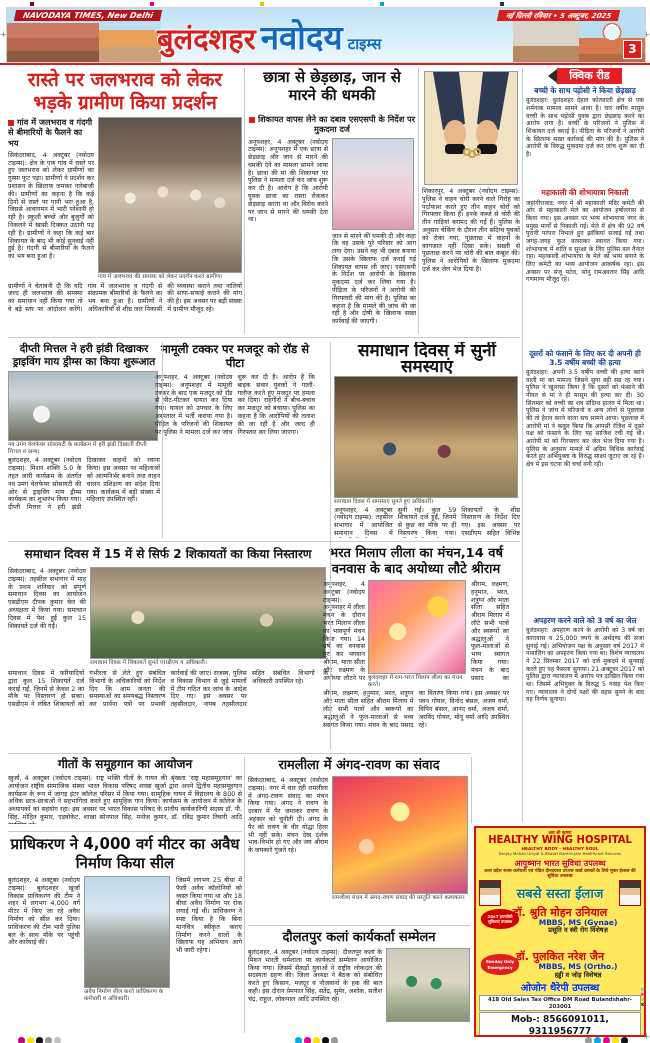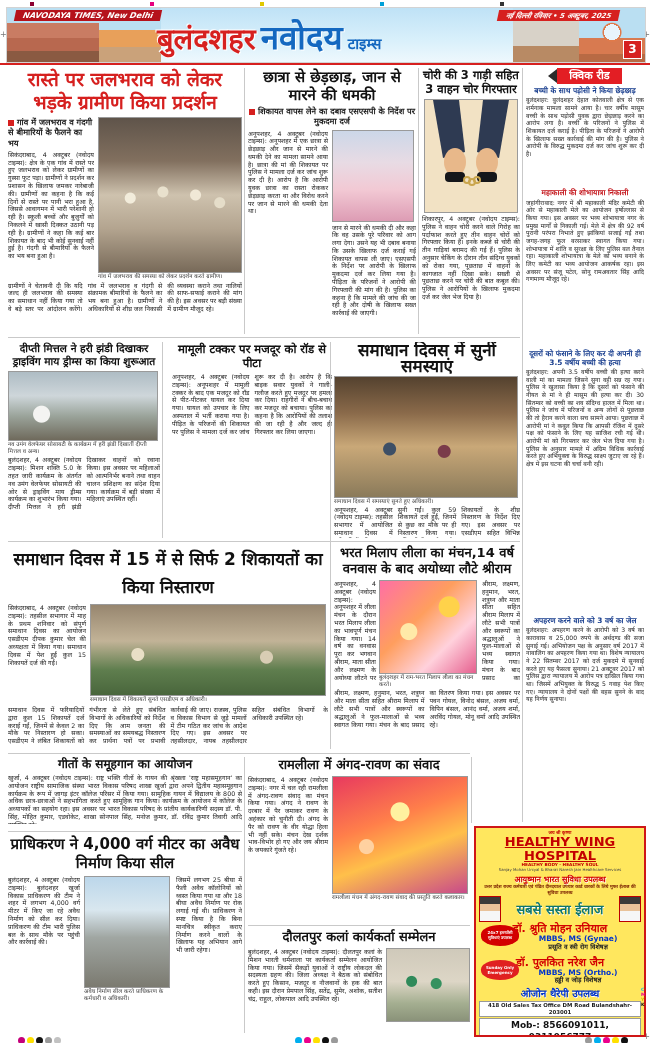--- a/index.html
+++ b/index.html
@@ -81,21 +81,21 @@
   .qr-band{background:#e31e24;color:#fff;font-weight:bold;font-size:11px;padding:1px 12px;line-height:14px;}
   .qr-item-h{font-size:7.4px;font-weight:bold;text-align:center;line-height:1.25;margin:2px 0 1px;}
   .qr-blue{color:#1a3f8f;}
   .qr-red{color:#c4161c;}
   .qr-bt{font-size:6.1px;line-height:1.26;text-align:justify;color:#1d1d1d;overflow:hidden;}
 
   
   .ad{left:474px;top:826px;width:172px;height:211px;background:#ffe75e;
       border:2px solid #cf1717;box-sizing:border-box;padding:1px 3px;text-align:center;overflow:hidden;}
   .ad-bless{font-size:4.5px;color:#c40000;font-weight:bold;}
-  .ad-name{font-size:13px;color:#c40000;font-weight:bold;letter-spacing:0;line-height:1.05;text-decoration:underline;}
+  .ad-name{font-size:10px;color:#c40000;font-weight:bold;letter-spacing:0;line-height:1.05;}
   .ad-tag{font-size:4.3px;color:#c40000;font-weight:bold;}
   .ad-svc{font-size:3.9px;color:#444;}
   .ad-ayush{font-size:8px;color:#d30000;font-weight:bold;margin-top:1px;text-shadow:0.5px 0.5px 0 #fff;}
   .ad-free{font-size:4.6px;color:#7a1f00;font-weight:bold;line-height:1.2;}
   .ad-cheap-row{display:flex;align-items:center;justify-content:space-between;margin:1px 0;}
   .ad-cheap{font-size:13px;color:#0f766e;font-weight:bold;text-shadow:0.5px 0.5px 0 #fff;}
   .ph-doc{width:20px;height:24px;border:1px solid #b00;background:linear-gradient(180deg,#3a3a3a 0 28%,#e9c29a 28% 58%,#f6f6f6 58% 100%);}
   .ad-doc-name{font-size:11px;color:#d30000;font-weight:bold;line-height:1.1;}
   .ad-deg{font-size:7.5px;color:#0033cc;font-weight:bold;line-height:1.1;}
   .ad-spec{font-size:6.5px;color:#222;font-weight:bold;line-height:1.15;}
@@ -153,32 +153,31 @@
       <div style="flex:1;">
         <div class="photo ph-protest" style="width:144px;height:156px;"></div>
         <div class="cap" style="width:144px;">गांव में जलभराव की समस्या को लेकर प्रदर्शन करते ग्रामीण।</div>
       </div>
     </div>
     <div class="bt cols3" style="height:42px;margin-top:2px;">ग्रामीणों ने चेतावनी दी कि यदि जल्द ही जलभराव की समस्या का समाधान नहीं किया गया तो वे बड़े स्तर पर आंदोलन करेंगे। गांव में जलभराव व गंदगी से संक्रामक बीमारियों के फैलने का भय बना हुआ है। ग्रामीणों ने अधिकारियों से शीघ्र जल निकासी की व्यवस्था कराने तथा नालियों की साफ-सफाई कराने की मांग की है। इस अवसर पर बड़ी संख्या में ग्रामीण मौजूद रहे।</div>
   </div>
 
   <div class="abs" style="left:248px;top:68px;width:168px;height:266px;overflow:hidden;">
     <div class="hl" style="font-size:15px;line-height:18px;">छात्रा से छेड़छाड़, जान से मारने की धमकी</div>
-    <div class="subhead" style="text-align:center;margin-top:2px;"><span class="sq"></span><span>शिकायत वापस लेने का दबाव एसएसपी के निर्देश पर मुकदमा दर्ज</span></div>
+    <div class="subhead" style="text-align:center;margin-top:10px;"><span class="sq"></span><span>शिकायत वापस लेने का दबाव एसएसपी के निर्देश पर मुकदमा दर्ज</span></div>
     <div style="display:flex;margin-top:3px;">
       <div class="bt" style="width:80px;flex:none;height:190px;padding-right:4px;">अनूपशहर, 4 अक्टूबर (नवोदय टाइम्स): अनूपशहर में एक छात्रा से छेड़छाड़ और जान से मारने की धमकी देने का मामला सामने आया है। छात्रा की मां की शिकायत पर पुलिस ने मामला दर्ज कर जांच शुरू कर दी है। आरोप है कि आरोपी युवक छात्रा का रास्ता रोककर छेड़छाड़ करता था और विरोध करने पर जान से मारने की धमकी देता था।</div>
       <div style="flex:1;">
         <div class="photo ph-girl" style="width:82px;height:92px;"></div>
         <div class="bt" style="height:94px;margin-top:2px;">जान से मारने की धमकी दी और कहा कि वह उसके पूरे परिवार को आग लगा देगा। उसने यह भी दबाव बनाया कि उसके खिलाफ दर्ज कराई गई शिकायत वापस ली जाए। एसएसपी के निर्देश पर आरोपी के खिलाफ मुकदमा दर्ज कर लिया गया है। पीड़िता के परिजनों ने आरोपी की गिरफ्तारी की मांग की है। पुलिस का कहना है कि मामले की जांच की जा रही है और दोषी के खिलाफ सख्त कार्रवाई की जाएगी।</div>
       </div>
     </div>
   </div>
 
   <div class="abs" style="left:422px;top:68px;width:98px;height:266px;overflow:hidden;">
-    <div class="hl" style="font-size:11.5px;line-height:14px;">चोरी की 3 गाड़ी सहित 3 वाहन चोर गिरफ्तार</div>
     <div class="photo" style="width:94px;height:114px;margin:3px auto 2px;background:#f2e2c4;">
       <svg width="92" height="112" viewBox="0 0 92 112">
         <rect x="0" y="0" width="92" height="112" fill="#f2e2c4"></rect>
         <polygon points="8,0 34,0 40,52 18,58" fill="#2e3a52"></polygon>
         <polygon points="58,0 84,0 74,58 52,52" fill="#2e3a52"></polygon>
         <ellipse cx="30" cy="62" rx="11" ry="14" fill="#e8b88a"></ellipse>
         <ellipse cx="62" cy="62" rx="11" ry="14" fill="#e8b88a"></ellipse>
         <rect x="20" y="72" width="20" height="10" rx="4" fill="#15161a"></rect>
         <rect x="52" y="72" width="20" height="10" rx="4" fill="#15161a"></rect>
         <circle cx="42" cy="80" r="3" fill="none" stroke="#caa64e" stroke-width="2"></circle>
@@ -204,45 +203,45 @@
     <div class="qr-bt" style="height:168px;">बुलंदशहर: अपहरण करने के आरोपी को 3 वर्ष का कारावास व 25,000 रुपये के अर्थदण्ड की सजा सुनाई गई। अभियोजन पक्ष के अनुसार वर्ष 2017 में नाबालिग का अपहरण किया गया था। विशेष न्यायालय ने 22 सितम्बर 2017 को दर्ज मुकदमे में सुनवाई करते हुए यह फैसला सुनाया। 21 अक्टूबर 2017 को पुलिस द्वारा न्यायालय में आरोप पत्र दाखिल किया गया था। जिसमें अभियुक्त के विरुद्ध 5 गवाह पेश किए गए। न्यायालय ने दोनों पक्षों की बहस सुनने के बाद यह निर्णय सुनाया।</div>
   </div>
 
   <div class="abs" style="left:8px;top:342px;width:152px;height:196px;overflow:hidden;">
     <div class="hl" style="font-size:10.5px;line-height:13px;">दीप्ती मित्तल ने हरी झंडी दिखाकर ड्राइविंग माय ड्रीम्स का किया शुरूआत</div>
     <div class="photo ph-street" style="width:150px;height:70px;margin-top:3px;"></div>
     <div class="cap">नव उमंग वेलफेयर सोसायटी के कार्यक्रम में हरी झंडी दिखातीं दीप्ती मित्तल व अन्य।</div>
     <div class="bt cols2" style="height:88px;margin-top:2px;">बुलंदशहर, 4 अक्टूबर (नवोदय टाइम्स): मिशन शक्ति 5.0 के तहत जारी कार्यक्रम के अंतर्गत नव उमंग वेलफेयर सोसायटी की ओर से ड्राइविंग माय ड्रीम्स कार्यक्रम का शुभारंभ किया गया। दीप्ती मित्तल ने हरी झंडी दिखाकर वाहनों को रवाना किया। इस अवसर पर महिलाओं को आत्मनिर्भर बनाने तथा वाहन चालन प्रशिक्षण का संदेश दिया गया। कार्यक्रम में बड़ी संख्या में महिलाएं उपस्थित रहीं।</div>
   </div>
 
-  <div class="abs" style="left:172px;top:342px;width:160px;height:196px;overflow:hidden;">
+  <div class="abs" style="left:155px;top:342px;width:160px;height:196px;overflow:hidden;">
     <div class="hl" style="font-size:11.5px;line-height:14px;">मामूली टक्कर पर मजदूर को रॉड से पीटा</div>
     <div class="bt cols2" style="height:160px;margin-top:3px;">अनूपशहर, 4 अक्टूबर (नवोदय टाइम्स): अनूपशहर में मामूली टक्कर के बाद एक मजदूर को रॉड से पीट-पीटकर घायल कर दिया गया। घायल को उपचार के लिए अस्पताल में भर्ती कराया गया है। पीड़ित के परिजनों की शिकायत पर पुलिस ने मामला दर्ज कर जांच शुरू कर दी है। आरोप है कि बाइक सवार युवकों ने गाली-गलौज करते हुए मजदूर पर हमला कर दिया। राहगीरों ने बीच-बचाव कर मजदूर को बचाया। पुलिस का कहना है कि आरोपियों की तलाश की जा रही है और जल्द ही गिरफ्तार कर लिया जाएगा।</div>
   </div>
 
   <div class="abs" style="left:334px;top:342px;width:186px;height:196px;overflow:hidden;">
     <div class="hl" style="font-size:17px;line-height:16px;">समाधान दिवस में सुनीं समस्याएं</div>
     <div class="photo ph-meeting" style="width:184px;height:122px;margin-top:2px;"></div>
     <div class="cap">समाधान दिवस में समस्याएं सुनते हुए अधिकारी।</div>
     <div class="bt cols3" style="height:40px;margin-top:1px;">अनूपशहर, 4 अक्टूबर (नवोदय टाइम्स): तहसील सभागार में आयोजित समाधान दिवस में फरियादियों की समस्याएं सुनी गईं। कुल 59 शिकायतें दर्ज हुईं, जिनमें से कुछ का मौके पर ही निस्तारण किया गया। अधिकारियों को शेष शिकायतों के शीघ्र निस्तारण के निर्देश दिए गए। इस अवसर पर एसडीएम सहित विभिन्न विभागों के अधिकारीगण उपस्थित रहे।</div>
   </div>
 
   <div class="abs" style="left:8px;top:545px;width:320px;height:204px;overflow:hidden;">
-    <div class="hl" style="font-size:17px;line-height:28px;">समाधान दिवस में 15 में से सिर्फ 2 शिकायतों का किया निस्तारण</div>
+    <div class="hl" style="font-size:12px;line-height:19px;">समाधान दिवस में 15 में से सिर्फ 2 शिकायतों का किया निस्तारण</div>
     <div style="display:flex;margin-top:3px;">
       <div class="bt" style="width:78px;flex:none;height:100px;padding-right:4px;">सिकंदराबाद, 4 अक्टूबर (नवोदय टाइम्स): तहसील सभागार में माह के प्रथम शनिवार को संपूर्ण समाधान दिवस का आयोजन एसडीएम दीपक कुमार चेल की अध्यक्षता में किया गया। समाधान दिवस में पेश हुईं कुल 15 शिकायतें दर्ज की गईं।</div>
       <div style="flex:1;">
         <div class="photo ph-greentable" style="width:236px;height:92px;"></div>
         <div class="cap" style="width:236px;">समाधान दिवस में शिकायतें सुनते एसडीएम व अधिकारी।</div>
       </div>
     </div>
     <div class="bt cols4" style="height:50px;margin-top:2px;">समाधान दिवस में फरियादियों द्वारा कुल 15 शिकायतें दर्ज कराई गईं, जिनमें से केवल 2 का मौके पर निस्तारण हो सका। एसडीएम ने लंबित शिकायतों को गंभीरता से लेते हुए संबंधित विभागों के अधिकारियों को निर्देश दिए कि आम जनता की समस्याओं का समयबद्ध निस्तारण कर प्रार्थना पत्रों पर प्रभावी कार्रवाई की जाए। राजस्व, पुलिस व विकास विभाग से जुड़े मामलों में टीम गठित कर जांच के आदेश दिए गए। इस अवसर पर तहसीलदार, नायब तहसीलदार सहित संबंधित विभागों के अधिकारी उपस्थित रहे।</div>
   </div>
 
-  <div class="abs" style="left:334px;top:545px;width:186px;height:204px;overflow:hidden;">
+  <div class="abs" style="left:323px;top:545px;width:186px;height:204px;overflow:hidden;">
     <div class="hl" style="font-size:13px;line-height:16px;">भरत मिलाप लीला का मंचन,14 वर्ष वनवास के बाद अयोध्या लौटे श्रीराम</div>
     <div style="display:flex;margin-top:3px;">
       <div class="bt" style="width:42px;flex:none;height:100px;padding-right:3px;">अनूपशहर, 4 अक्टूबर (नवोदय टाइम्स): अनूपशहर में लीला मंचन के दौरान भरत मिलाप लीला का भावपूर्ण मंचन किया गया। 14 वर्ष का वनवास पूरा कर भगवान श्रीराम, माता सीता और लक्ष्मण के अयोध्या लौटने पर भरत मिलाप देख दर्शक भाव-विभोर हो गए।</div>
       <div style="flex:none;width:100px;">
         <div class="photo ph-milap" style="width:98px;height:94px;"></div>
         <div class="cap" style="width:98px;">बुलंदशहर में राम-भरत मिलाप लीला का मंचन करते।</div>
       </div>
       <div class="bt" style="flex:1;height:100px;padding-left:3px;">श्रीराम, लक्ष्मण, हनुमान, भरत, शत्रुघ्न और माता सीता सहित श्रीराम मिलाप में लौटे सभी पात्रों और स्वरूपों का श्रद्धालुओं ने फूल-मालाओं से भव्य स्वागत किया गया। मंचन के बाद प्रसाद का वितरण किया गया। इस अवसर पर पवन गोयल, विनोद बंसल, अजय वर्मा, विपिन बंसल, आनंद वर्मा, अजय शर्मा, अरविंद गोयल, मोनू वर्मा आदि उपस्थित रहे।</div>
     </div>
     <div class="bt cols2" style="height:52px;margin-top:2px;">श्रीराम, लक्ष्मण, हनुमान, भरत, शत्रुघ्न और माता सीता सहित श्रीराम मिलाप में लौटे सभी पात्रों और स्वरूपों का श्रद्धालुओं ने फूल-मालाओं से भव्य स्वागत किया गया। मंचन के बाद प्रसाद का वितरण किया गया। इस अवसर पर पवन गोयल, विनोद बंसल, अजय वर्मा, विपिन बंसल, आनंद वर्मा, अजय शर्मा, अरविंद गोयल, मोनू वर्मा आदि उपस्थित रहे।</div>
@@ -295,21 +294,21 @@
       <div class="ph-doc"></div>
       <div class="ad-cheap">सबसे सस्ता ईलाज</div>
       <div class="ph-doc"></div>
     </div>
     <div style="position:relative;">
       <div class="ad-badge" style="top:2px;">24x7 इमरजेंसी सुविधाएं उपलब्ध</div>
       <div class="ad-doc-name">डॉ. श्रुति मोहन उनियाल</div>
       <div class="ad-deg" style="padding-left:36px;">MBBS, MS (Gynae)</div>
       <div class="ad-spec" style="padding-left:36px;">प्रसूति व स्त्री रोग विशेषज्ञ</div>
     </div>
-    <div style="position:relative;margin-top:6px;">
+    <div style="position:relative;margin-top:17px;">
       <div class="ad-badge" style="top:3px;background:#e02020;">Sunday Only Emergency</div>
       <div class="ad-doc-name">डॉ. पुलकित नरेश जैन</div>
       <div class="ad-deg" style="padding-left:36px;">MBBS, MS (Ortho.)</div>
       <div class="ad-spec" style="padding-left:36px;">हड्डी व जोड़ विशेषज्ञ</div>
     </div>
     <div class="ad-ozone">ओजोन थैरेपी उपलब्ध</div>
     <div class="ad-strip ad-addr">418 Old Sales Tax Office DM Road Bulandshahr-203001</div>
     <div class="ad-strip ad-mob">Mob-: 8566091011, 9311956777</div>
   </div>
 

